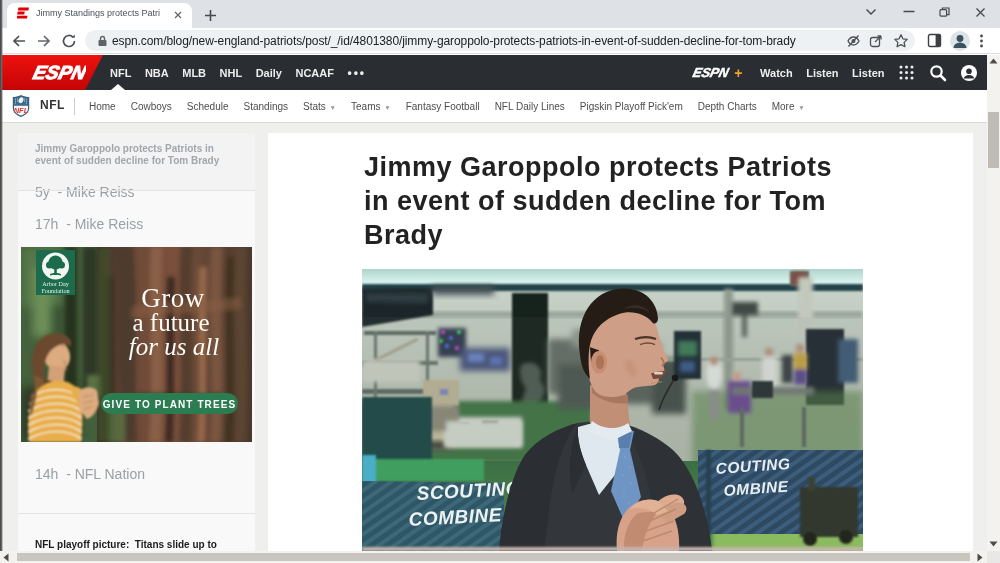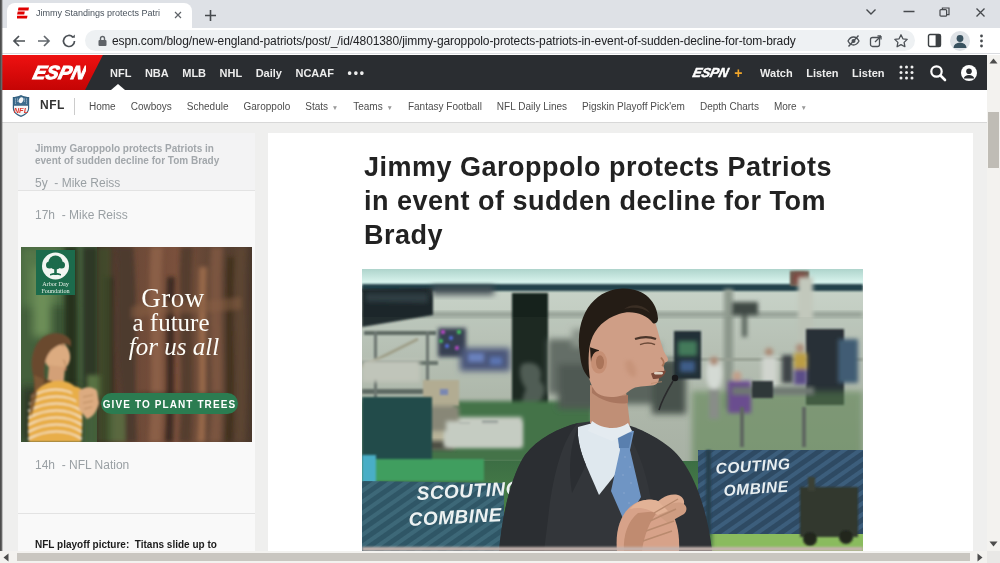--- a/index.html
+++ b/index.html
@@ -25,21 +25,21 @@
   #subnav { left:0; top:90px; width:987px; height:33px; background:#fff; border-bottom:1px solid #d8d8d8; }
   #subnav .links { left:89px; top:0; height:32px; display:flex; align-items:center; gap:15px; font-size:10px; color:#4d4d4d; white-space:nowrap; position:absolute; }
   .chev { font-size:6.5px; color:#999; margin-left:1px; }
   
   #page { left:0; top:123px; width:987px; height:428px; background:#efefee; }
   #leftedge { left:0; top:0; width:3px; height:563px; background:linear-gradient(90deg,#3f3f3f 0%,#6a6a6a 55%,rgba(120,120,120,0) 100%); }
   #sidebar { left:18px; top:133px; width:237px; height:418px; background:#f9f9f9; }
   .sbitem { position:absolute; left:0; width:237px; }
   .sbtitle { font-weight:700; font-size:10px; line-height:12.5px; color:#1c1c1c; }
   .sbtitle.seen { color:#a2a7ab; }
-  .sbmeta { font-size:12px; color:#9aa0a4; margin-top:8px; }
+  .sbmeta { font-size:14px; color:#9aa0a4; margin-top:16px; }
   .sbdiv { position:absolute; left:0; width:237px; height:1px; background:#e3e3e3; }
   #maincard { left:268px; top:133px; width:705px; height:418px; background:#fff; }
   #headline { left:96px; top:18px; width:485px; font-size:27px; line-height:33.8px; font-weight:700; color:#222; letter-spacing:0.5px; }
   
   #vsb { left:987px; top:55px; width:13px; height:508px; background:#f3f2ef; }
   #vthumb { left:988px; top:112px; width:11px; height:56px; background:#bfbcb5; }
   #hsb { left:0; top:551px; width:987px; height:12px; background:#f3f2ef; }
   #hthumb { left:17px; top:553px; width:953px; height:8px; background:#c9c6c0; }
   #sbcorner { left:987px; top:551px; width:13px; height:12px; background:#e9e8e6; }
 </style>
@@ -193,21 +193,21 @@
       </g>
     <path d="M2 10.8 L16 10.8 L16 13.5 C16 16.8 13 18.9 9 20.6 C5 18.9 2 16.8 2 13.5 Z" fill="#f5f6f7"></path>
     <text x="9" y="17.5" font-size="7.5" font-weight="bold" font-style="italic" fill="#e03a30" text-anchor="middle" font-family="Liberation Sans,sans-serif">NFL</text>
   </svg>
   <div class="abs" style="left:40px;top:8px;font-size:12px;font-weight:700;color:#333;letter-spacing:0.5px">NFL</div>
   <div class="abs" style="left:74px;top:8px;width:1px;height:17px;background:#ccc"></div>
   <div class="links">
       <span>Home</span>
       <span>Cowboys</span>
       <span>Schedule</span>
-      <span>Garoppolo</span>
+      <span>Standings</span>
       <span>Stats <span class="chev">▼</span></span>
       <span>Teams <span class="chev">▼</span></span>
       <span>Fantasy Football</span>
       <span>NFL Daily Lines</span>
       <span>Pigskin Playoff Pick'em</span>
       <span>Depth Charts</span>
       <span>More <span class="chev">▼</span></span>
     </div>
 </div>
 

